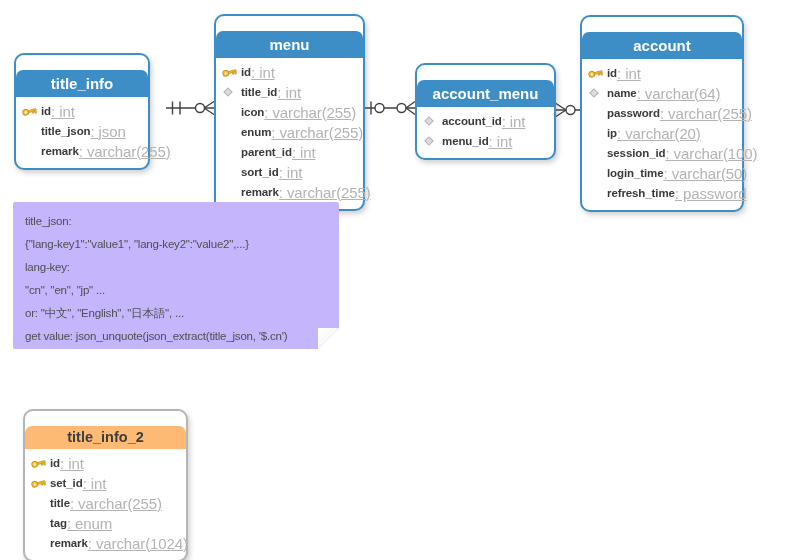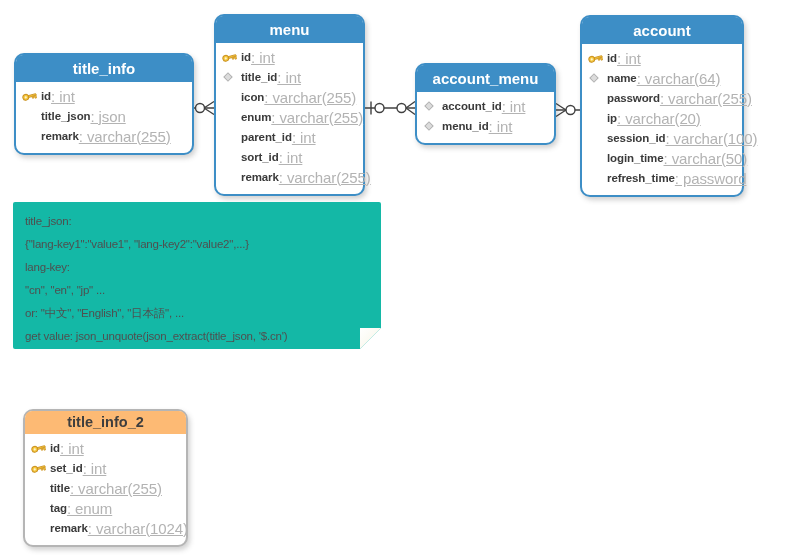--- a/index.html
+++ b/index.html
@@ -21,37 +21,38 @@
     border-radius: 10px;
     box-shadow: 2px 3px 5px rgba(70,70,70,0.25);
   }
   .db-table .hdr {
     height: 27px; line-height: 27px;
     text-align: center;
     background: #3d8ec6;
     color: #ffffff;
     font-size: 15px; font-weight: bold;
     border-radius: 7px 7px 0 0;
+    margin-top: 15px;
   }
   .db-table .rows { padding: 4px 3px 7px 6px; }
   .row { height: 20px; display: flex; align-items: center; white-space: nowrap; }
   .icon-cell { width: 19px; flex: 0 0 19px; display: flex; align-items: center; }
   .fname { color: #3a3a3a; font-weight: bold; font-size: 11.5px; letter-spacing: -0.1px; }
   .ftype { color: #b3b3b3; font-weight: normal; font-size: 15px; letter-spacing: -0.1px; text-decoration: underline; }
   .db-table.gray { border-color: #b5b5b5; }
   .db-table.gray .hdr { background: #fdba74; color: #3e3e3e; height: 23px; line-height: 23px; font-size: 14.5px; }
-  .pos-t0 { left: 14px;  top: 53px;  width: 180px; }
+  .pos-t0 { left: 14px;  top: 53px;  width: 136px; }
   .pos-t1 { left: 214px; top: 14px;  width: 151px; }
   .pos-t2 { left: 415px; top: 63px;  width: 141px; }
   .pos-t3 { left: 580px; top: 15px;  width: 164px; }
   .pos-t4 { left: 23px;  top: 409px; width: 165px; }
   .note {
     position: absolute; z-index: 1;
-    left: 13px; top: 202px; width: 368px; height: 147px;
-    background: #14b8a6;
+    left: 13px; top: 202px; width: 326px; height: 147px;
+    background: #c4b5fd;
     color: #4f4f4f;
     padding: 8px 12px 0 12px;
     border-radius: 2px;
   }
   .note .nline {
     line-height: 23px;
     font-size: 11.5px;
     letter-spacing: -0.2px;
     white-space: nowrap;
   }

